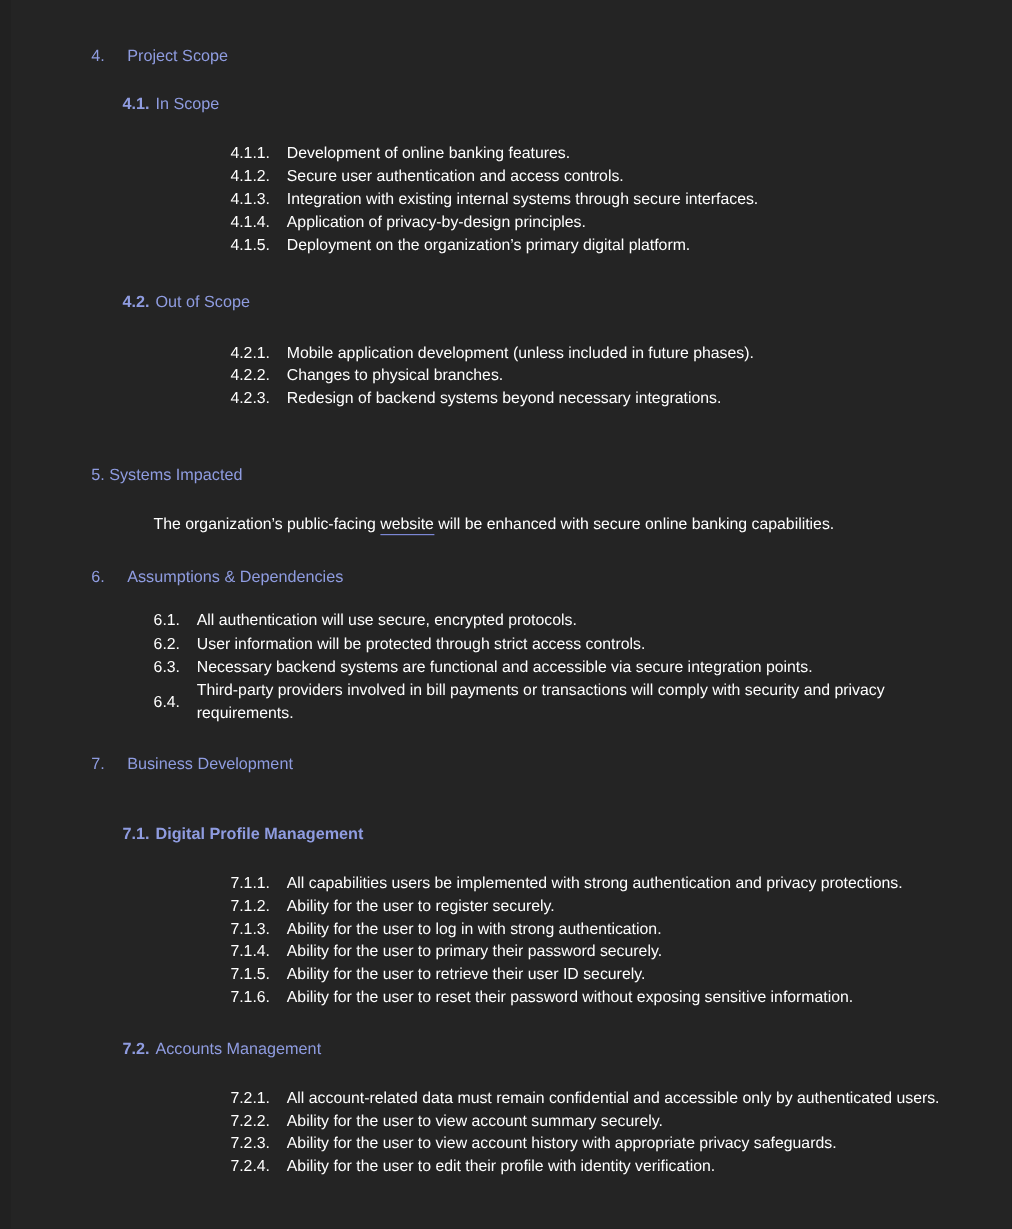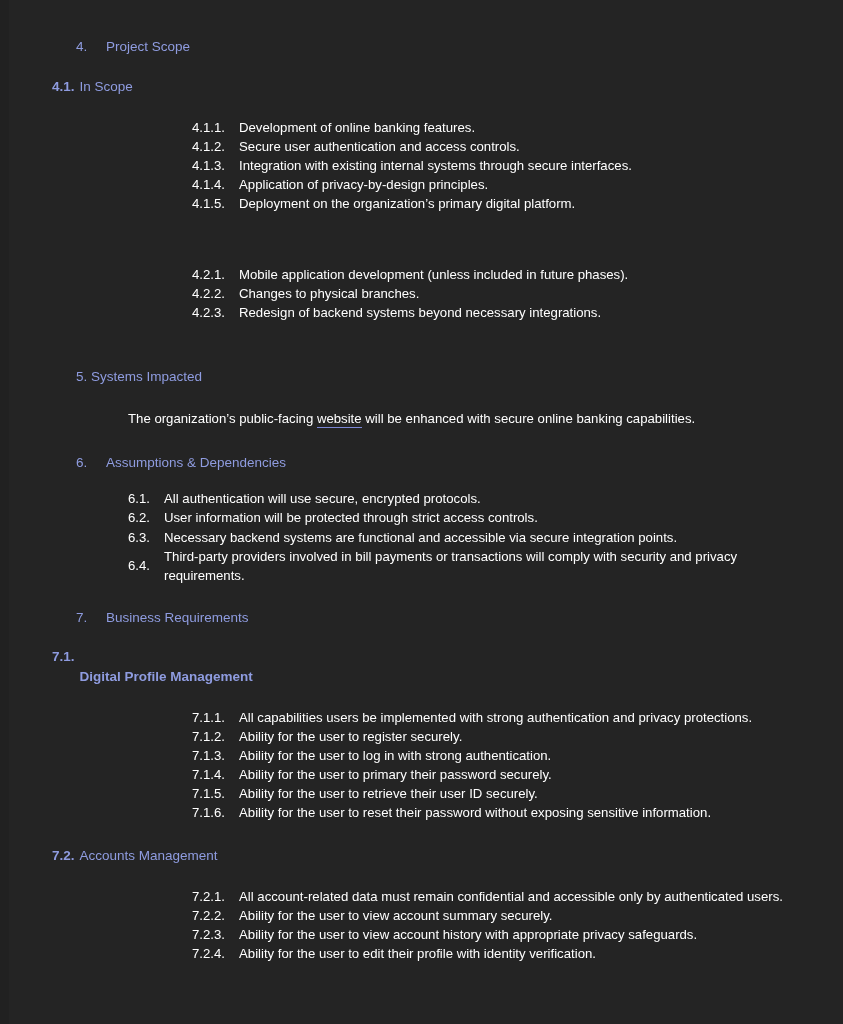--- a/index.html
+++ b/index.html
@@ -54,26 +54,26 @@
   .h1-num-tight {
     margin-left: 76px;
     flex: 0 0 auto;
     width: auto;
     padding-right: 5px;
   }
   .h1-text { white-space: pre; }
 
   .h2-row {
     display: flex;
-    align-items: flex-start;
+    align-items: flex-end;
     color: #8f9ce0;
     font-size: 13.5px;
     line-height: 1.35;
     margin: 0;
-    padding-left: 52px;
+    padding-left: 102px;
   }
   .h2-num {
     font-weight: bold;
     padding-right: 5px;
   }
   .h2-text { white-space: pre; }
   .h2-text.bold { font-weight: bold; margin-top: 20px; }
 
   
   .l3-list {
@@ -170,20 +170,24 @@
         <span class="l3-text">Application of privacy-by-design principles.</span>
       </div>
       <div class="l3-item">
         <span class="l3-num">4.1.5.</span>
         <span class="l3-text">Deployment on the organization’s primary digital platform.</span>
       </div>
     </div>
 
     <div class="gap-lg"></div>
 
+    <div class="h2-row">
+      <span class="h2-num">4.2.</span>
+      <span class="h2-text">Out of Scope</span>
+    </div>
 
     <div class="gap-md"></div>
 
     <div class="l3-list">
       <div class="l3-item">
         <span class="l3-num">4.2.1.</span>
         <span class="l3-text">Mobile application development (unless included in future phases).</span>
       </div>
       <div class="l3-item">
         <span class="l3-num">4.2.2.</span>
@@ -230,21 +234,21 @@
       <div class="l2-item">
         <span class="l2-num">6.4.</span>
         <span class="l2-text">Third-party providers involved in bill payments or transactions will comply with security and privacy requirements.</span>
       </div>
     </div>
 
     <div style="height:24px"></div>
 
     <div class="h1-row">
       <span class="h1-num">7.</span>
-      <span class="h1-text">Business Requirements</span>
+      <span class="h1-text">Business Development</span>
     </div>
 
     <div style="height:20px"></div>
 
     <div class="h2-row">
       <span class="h2-num">7.1.</span>
       <span class="h2-text bold">Digital Profile Management</span>
     </div>
 
     <div class="gap-md"></div>

